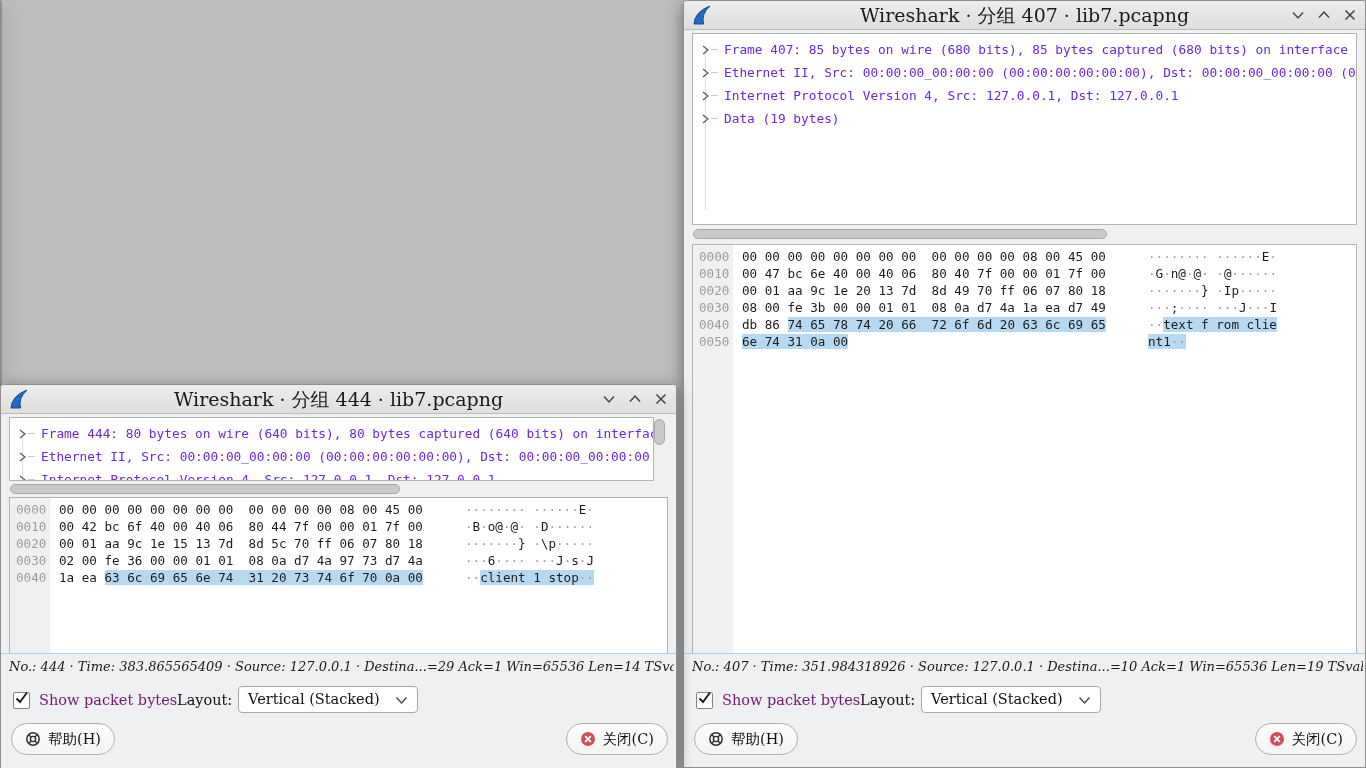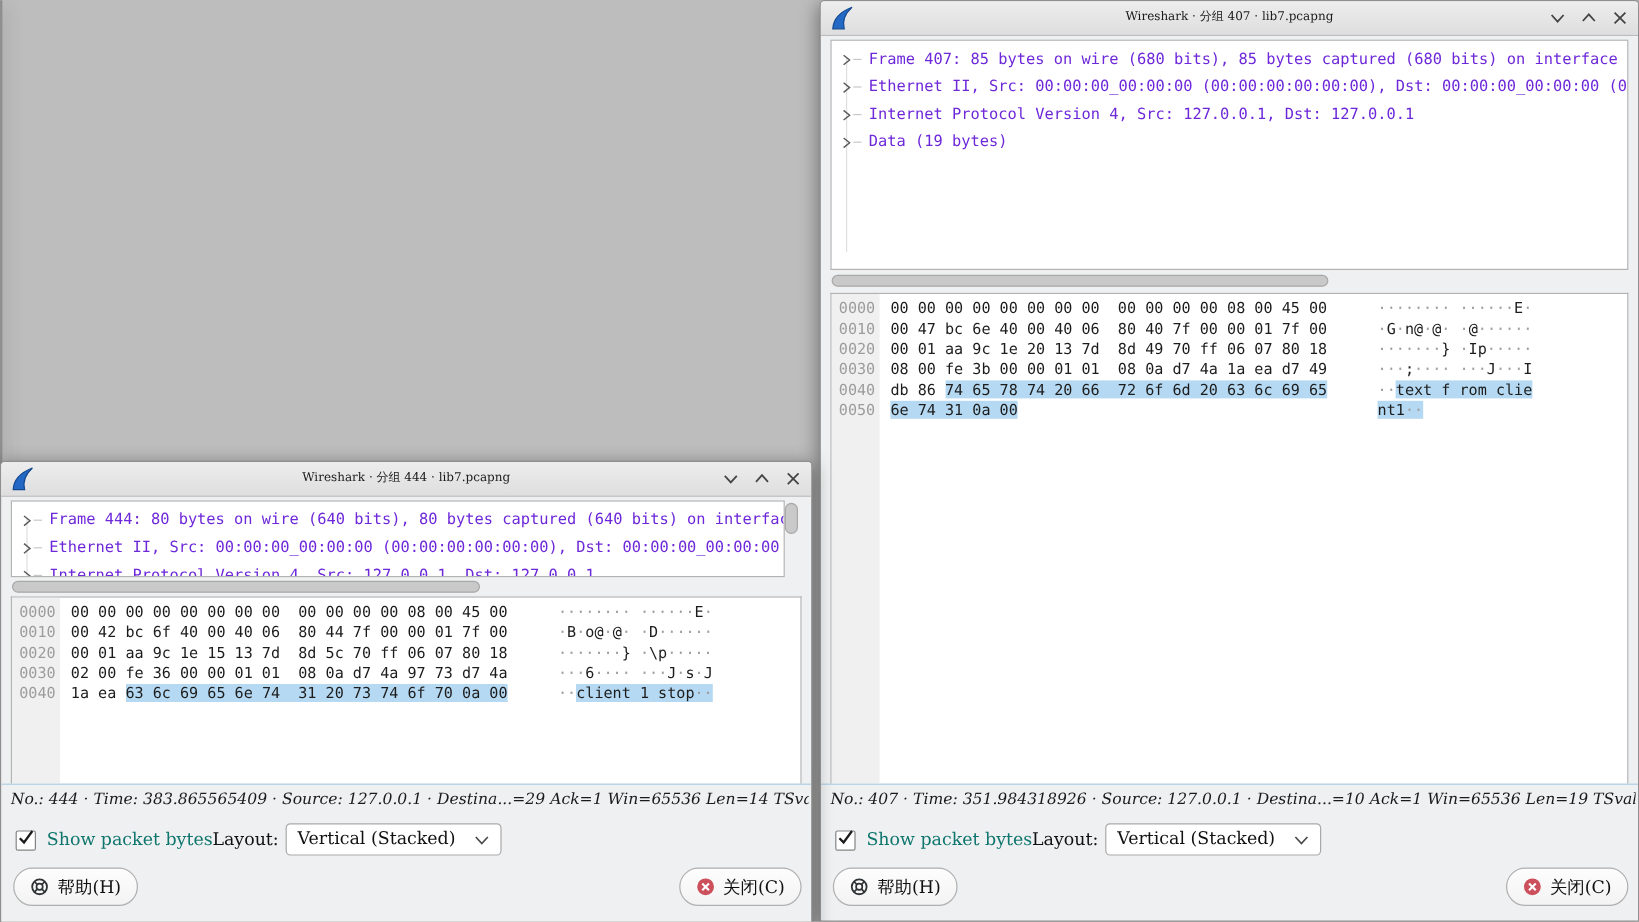--- a/index.html
+++ b/index.html
@@ -8,21 +8,21 @@
   .win{position:absolute;background:#eff0f1;border:1px solid #8f8f8f;border-radius:4px 4px 0 0;
        box-sizing:border-box;box-shadow:0 4px 16px rgba(0,0,0,.45);overflow:hidden;}
   #w385{left:0;top:0;width:677;height:768px;z-index:1}
   #w407{left:683px;top:0;width:683px;height:768px;z-index:2}
   #w444{left:0;top:384px;width:677px;height:464px;z-index:3}
 
   
   .titlebar{position:absolute;top:0;left:0;right:0;height:28px;
             background:linear-gradient(#ededed,#dedede);border-bottom:1px solid #bcbcbc;}
   .title{position:absolute;left:0;right:0;top:0;line-height:28px;text-align:center;
-         font-size:10px;color:#1a1a1a;white-space:nowrap;}
+         font-size:19px;color:#1a1a1a;white-space:nowrap;}
   .logo{position:absolute;left:7px;top:3px;width:22px;height:22px;}
   .winctl{position:absolute;right:8px;top:0;height:28px;display:flex;align-items:center;gap:12px;}
   .winctl svg{display:block}
 
   
   .tree-frame{position:absolute;left:8px;right:8px;top:32px;background:#fff;
               border:1px solid #b3b3b3;overflow:hidden;}
   #w385 .tree-frame,#w407 .tree-frame{height:190px;}
   #w444 .tree-frame{height:62px;right:22px;}
   .guide{position:absolute;left:12px;top:14px;bottom:14px;width:1px;background:#dedede;}
@@ -62,21 +62,21 @@
   .footer{position:absolute;left:0;right:0;bottom:0;}
   #w407 .footer{top:652px;}
   #w444 .footer{top:268px;}
   .sep{position:absolute;top:0;left:0;right:0;height:1px;background:#aecfe4;}
   .status{position:absolute;top:6px;left:8px;right:2px;font-style:italic;font-size:13px;
           color:#1a1a1a;white-space:nowrap;overflow:hidden;}
   .controls{position:absolute;top:32px;left:0;right:0;height:30px;}
   .cb{position:absolute;left:12px;top:7px;width:15px;height:15px;background:#fff;
       border:1px solid #848484;border-radius:2px;}
   .cb svg{position:absolute;left:0;top:-3px;overflow:visible;}
-  .cb-label{position:absolute;left:38px;top:0;line-height:30px;font-size:14.5px;color:#0f766e;}
+  .cb-label{position:absolute;left:38px;top:0;line-height:30px;font-size:14.5px;color:#701a75;}
   .layout-label{position:absolute;left:176px;top:0;line-height:30px;font-size:14.5px;color:#111;}
   .combo{position:absolute;left:237px;top:1px;width:180px;height:27px;background:#fff;
          border:1px solid #a9a9a9;border-radius:4px;box-sizing:border-box;}
   .combo .val{position:absolute;left:9px;top:0;line-height:25px;font-size:14.5px;color:#111;white-space:nowrap;}
   .combo svg{position:absolute;right:9px;top:9px;}
   .btnrow{position:absolute;top:70px;left:0;right:0;height:34px;}
   .btn{position:absolute;top:0;height:32px;border:1px solid #b0b0b0;border-radius:16px;
        background:linear-gradient(#fdfdfd,#f3f3f3);display:flex;align-items:center;gap:7px;
        padding:0 13px;font-family:inherit;font-size:14.5px;color:#111;cursor:default;}
   .btn.help{left:10px;}

